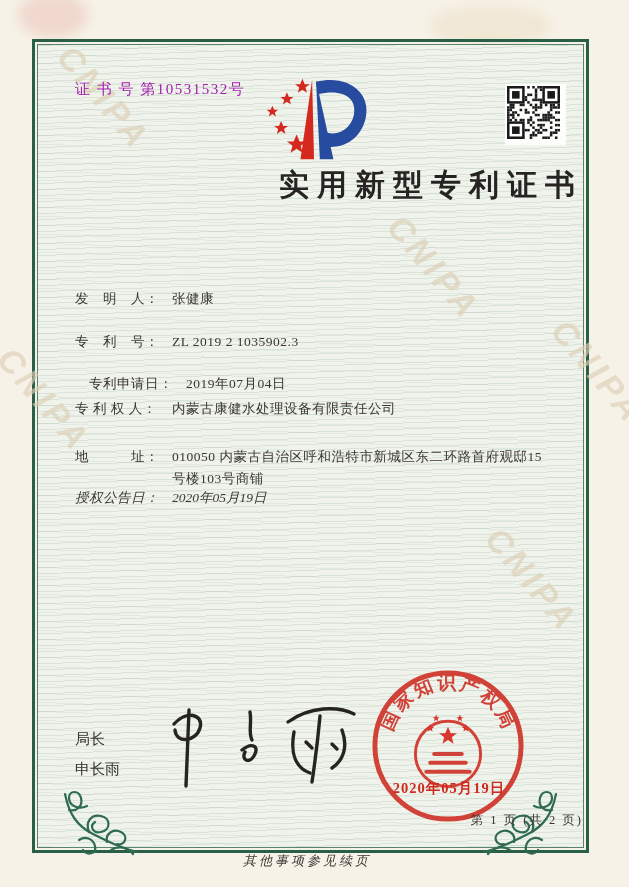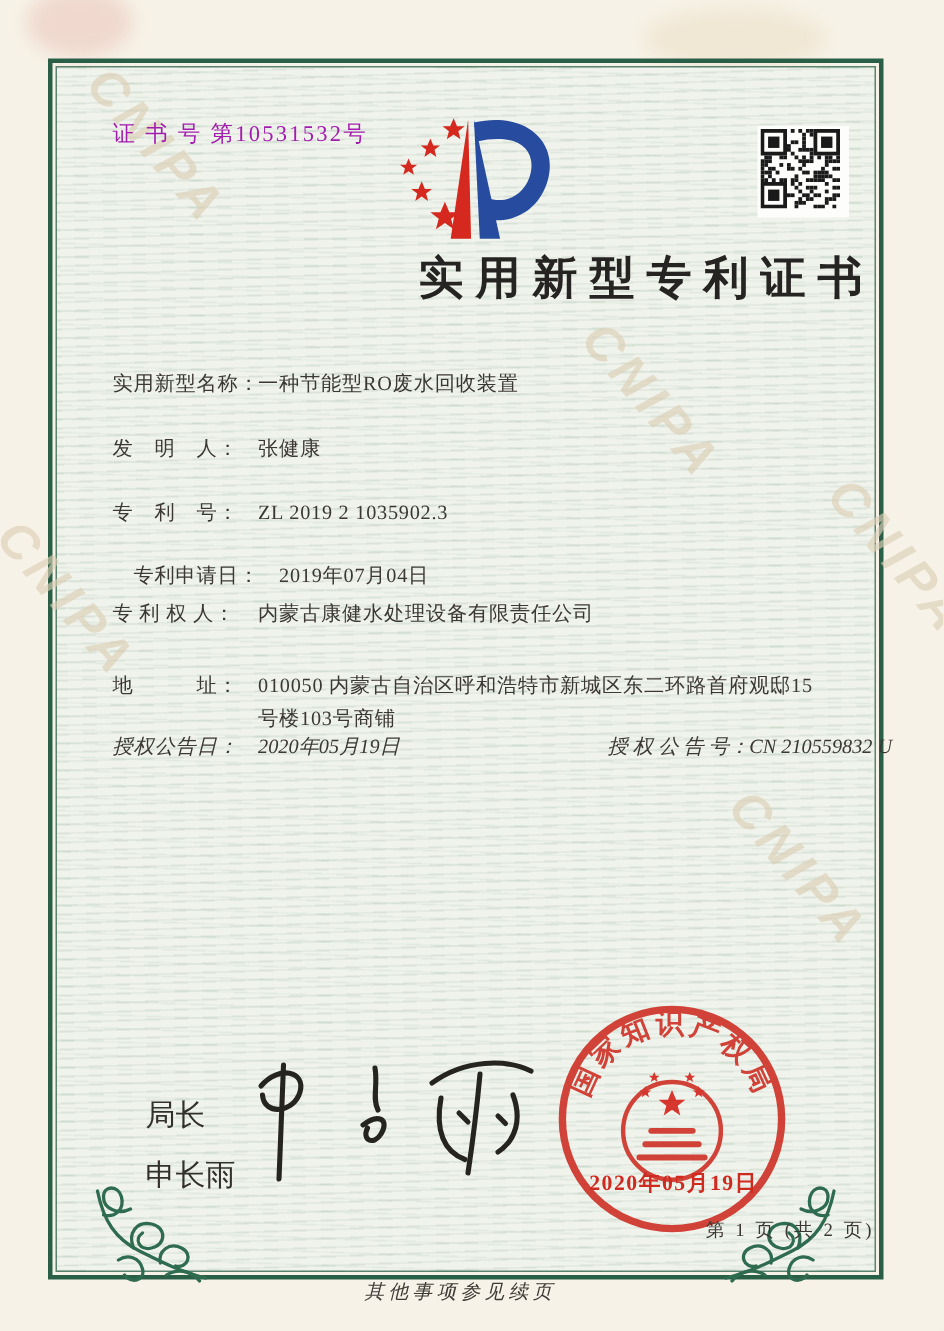--- a/index.html
+++ b/index.html
@@ -35,22 +35,22 @@
 
   .field{position:absolute;left:75px;font-size:13.5px;color:#3b3733;line-height:1.62;width:480px;}
   .flabel{display:inline-block;width:97px;white-space:pre;vertical-align:top;letter-spacing:.5px;}
   .fvalue{display:inline-block;width:378px;vertical-align:top;letter-spacing:.5px;}
   .grant-no{position:absolute;left:330px;top:0;white-space:nowrap;}
 
   .paras{position:absolute;left:63px;top:513px;width:506px;font-size:13.5px;font-style:italic;
          color:#3d3a36;line-height:1.82;letter-spacing:.4px;}
   .paras p{margin:0;text-indent:2.2em;}
 
-  .signer{position:absolute;left:75px;top:724px;font-size:20px;color:#33302c;line-height:2.0;
-          font-family:"Liberation Sans","DejaVu Sans",sans-serif;margin-left:22px;}
+  .signer{position:absolute;left:75px;top:724px;font-size:15px;color:#33302c;line-height:2.0;
+          font-family:"Liberation Sans","DejaVu Sans",sans-serif;}
   .signature{position:absolute;left:142px;top:698px;}
 
   .seal{position:absolute;left:369px;top:667px;width:158px;height:158px;}
   .seal svg{opacity:.92;}
   .seal-date{position:absolute;left:378px;top:779px;width:142px;text-align:center;
              font-size:14.5px;color:#cf2a20;letter-spacing:1px;font-weight:600;}
 
   .page-note{position:absolute;left:32px;top:812px;width:551px;text-align:right;font-size:12.5px;color:#3b3733;letter-spacing:2px;}
   .footer-note{position:absolute;left:0;top:852px;width:614px;text-align:center;font-size:13px;font-style:italic;color:#3d3a36;letter-spacing:3px;}
 </style>
@@ -242,41 +242,37 @@
           <rect x="40.50" y="2.70" width="13.50" height="13.50" fill="#fdfdfb"></rect>
           <rect x="43.20" y="5.40" width="8.10" height="8.10" fill="#1a1a1a"></rect>
           <rect x="0.00" y="37.80" width="18.90" height="18.90" fill="#1a1a1a"></rect>
           <rect x="2.70" y="40.50" width="13.50" height="13.50" fill="#fdfdfb"></rect>
           <rect x="5.40" y="43.20" width="8.10" height="8.10" fill="#1a1a1a"></rect>
         </svg>
     </div>
 
     <div class="title">实用新型专利证书</div>
 
-    <div class="field" style="top:245px;">
-      <span class="flabel">实用新型名称：</span><span class="fvalue">一种节能型RO废水回收装置</span>
-    </div>
     <div class="field" style="top:288px;">
       <span class="flabel">发　明　人：</span><span class="fvalue">张健康</span>
     </div>
     <div class="field" style="top:331px;">
       <span class="flabel">专　利　号：</span><span class="fvalue">ZL 2019 2 1035902.3</span>
     </div>
     <div class="field" style="top:373px;margin-left:14px;">
       <span class="flabel">专利申请日：</span><span class="fvalue">2019年07月04日</span>
     </div>
     <div class="field" style="top:398px;">
       <span class="flabel">专 利 权 人：</span><span class="fvalue">内蒙古康健水处理设备有限责任公司</span>
     </div>
     <div class="field" style="top:446px;">
       <span class="flabel">地　　　址：</span><span class="fvalue">010050 内蒙古自治区呼和浩特市新城区东二环路首府观邸15号楼103号商铺</span>
     </div>
     <div class="field" style="top:487px;font-style:italic;">
       <span class="flabel">授权公告日：</span><span>2020年05月19日</span>
-      <span class="grant-no"><span>授 权 公 告 号：</span><span>CN 210559832 U</span></span>
     </div>
 
 
     <div class="signer">
       <div>局长</div>
       <div>申长雨</div>
     </div>
 
     <svg class="signature" width="230" height="95" viewBox="0 0 230 95">
       <g fill="none" stroke="#26241f" stroke-width="3.4" stroke-linecap="round">

